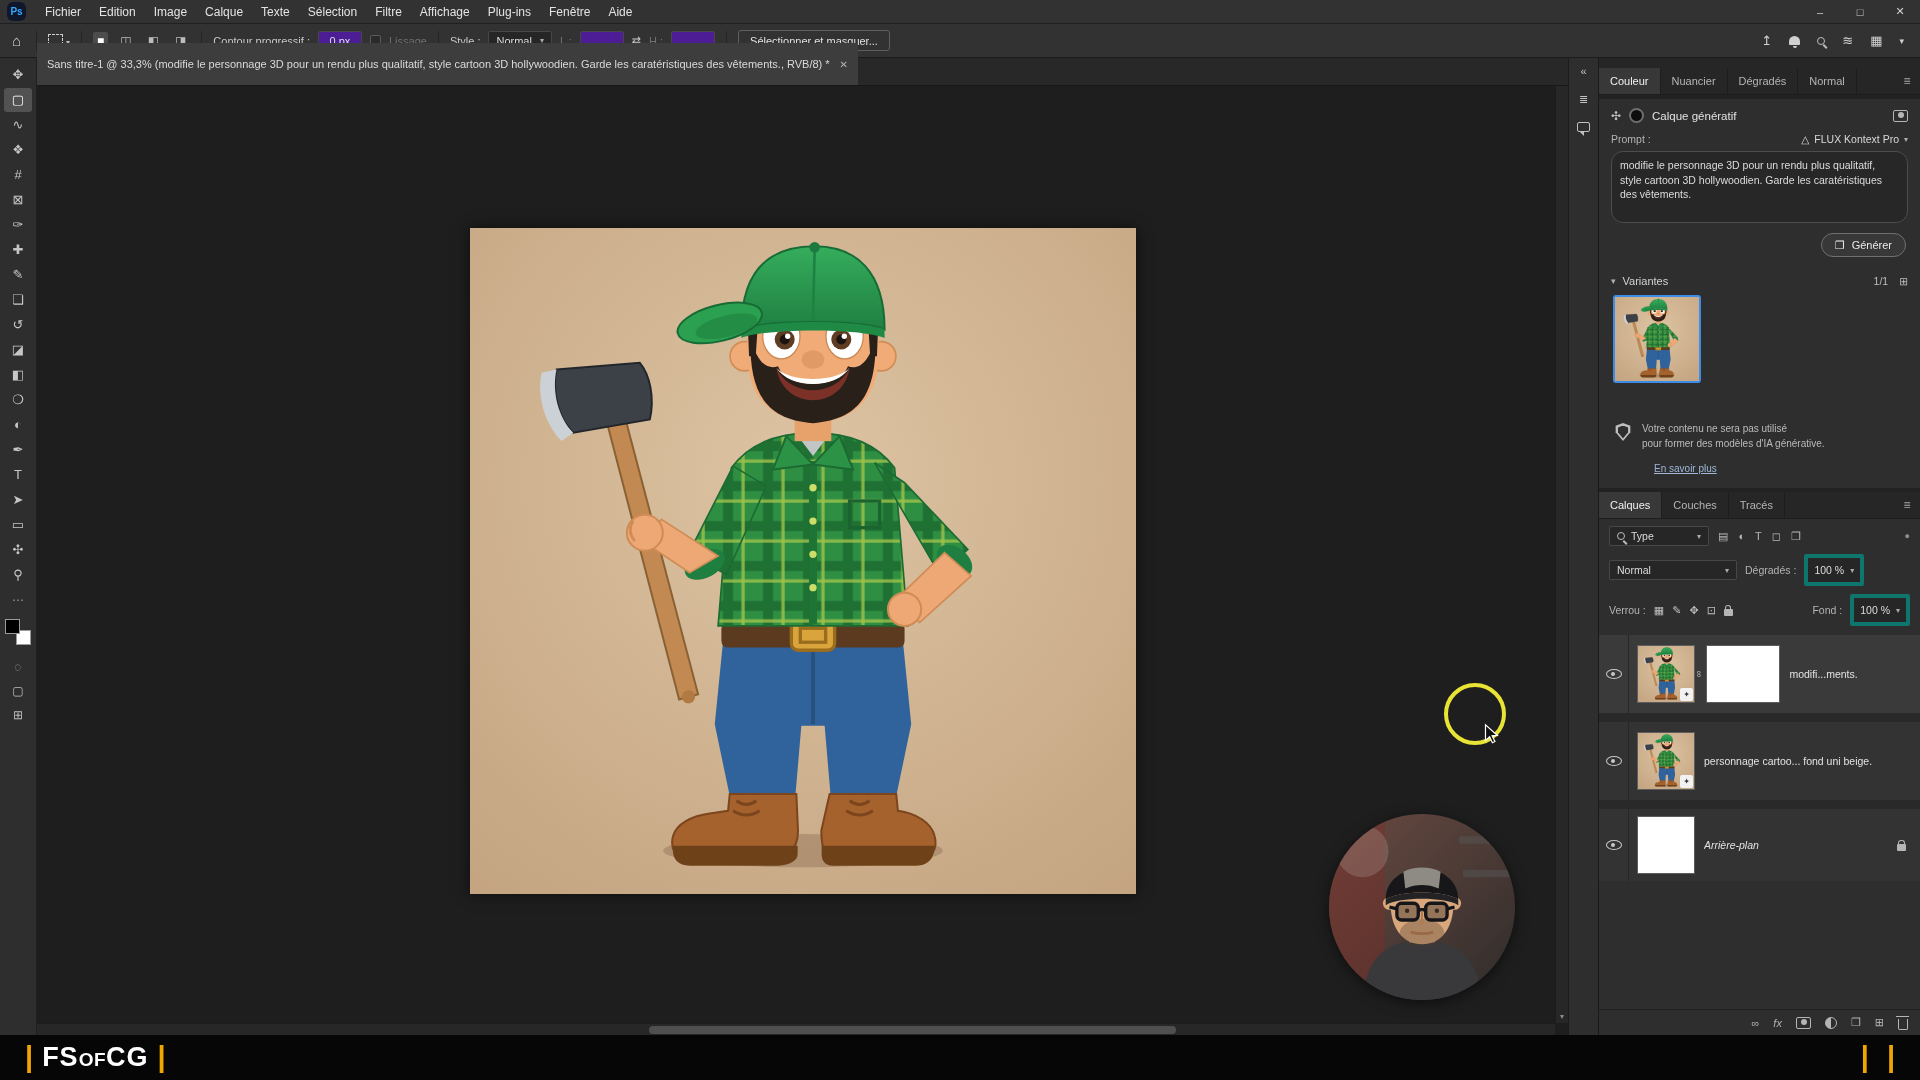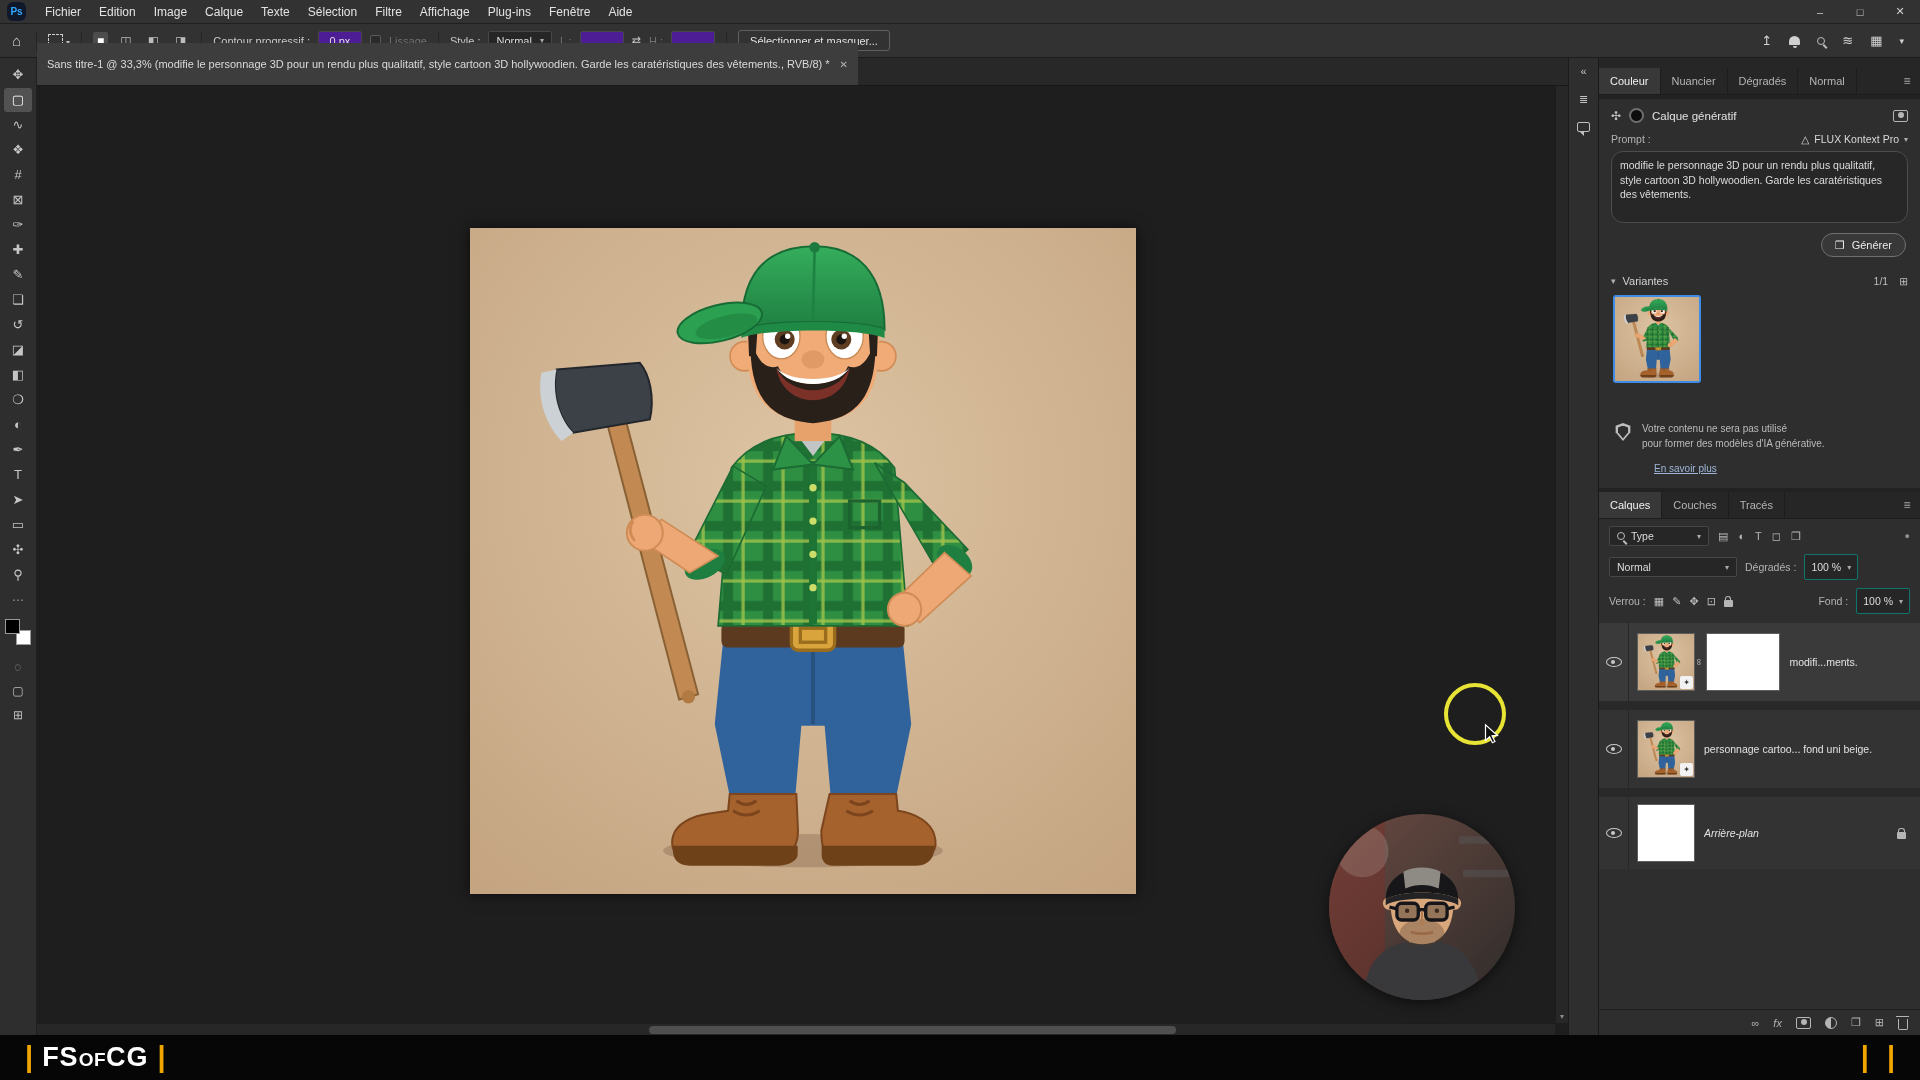--- a/index.html
+++ b/index.html
@@ -102,21 +102,21 @@
   .layers-section { display:flex; flex-direction:column; flex:1 1 auto; min-height:0; }
   .layers-controls { padding:7px 10px 5px; display:flex; flex-direction:column; gap:8px; }
   .filter-row { display:flex; align-items:center; gap:9px; }
   .search-select { display:flex; align-items:center; gap:6px; background:#262626; border:1px solid #474747; border-radius:2px; height:20px; padding:0 7px; width:100px; font-size:10.5px; color:#ddd; }
   .search-select .chev { margin-left:auto; font-size:8px; color:#aaa; }
   .filter-icons { display:flex; align-items:center; gap:10px; font-size:11px; color:#b5b5b5; flex:1; }
   .filter-toggle { margin-left:auto; color:#8f8f8f; font-size:9px; }
   .blend-row { display:flex; align-items:center; gap:8px; font-size:10.5px; color:#b3b3b3; }
   .blend-select { width:128px; height:20px; background:#262626; border:1px solid #474747; border-radius:2px; color:#ddd; display:flex; align-items:center; padding:0 7px; }
   .blend-select .chev { margin-left:auto; font-size:8px; color:#aaa; }
-  .val-select { height:19px; background:#262626; border:1px solid #0f766e; border-radius:2px; color:#ddd; display:flex; align-items:center; gap:6px; padding:12px 6px; }
+  .val-select { height:19px; background:#262626; border:4px solid #0f766e; border-radius:2px; color:#ddd; display:flex; align-items:center; gap:6px; padding:12px 6px; }
   .val-select .chev { font-size:8px; color:#aaa; }
   .lock-row { display:flex; align-items:center; gap:8px; font-size:10.5px; color:#b3b3b3; }
   .lock-icons { display:flex; align-items:center; gap:8px; font-size:11px; color:#bdbdbd; }
 
   .layer-rows { display:flex; flex-direction:column; margin-top:4px; }
   .row-gap { height:9px; background:#292929; }
   .layer-row { display:flex; align-items:center; min-height:78px; background:#333333; padding-right:6px; }
   .layer-row.selected { background:#3a3a3a; }
   .eye-cell { width:30px; align-self:stretch; display:flex; align-items:center; justify-content:center; border-right:1px solid #272727; }
   .thumb { width:58px; height:58px; border:1px solid #5d5d5d; margin-left:8px; position:relative; background:#d4b794; flex:0 0 auto; }

